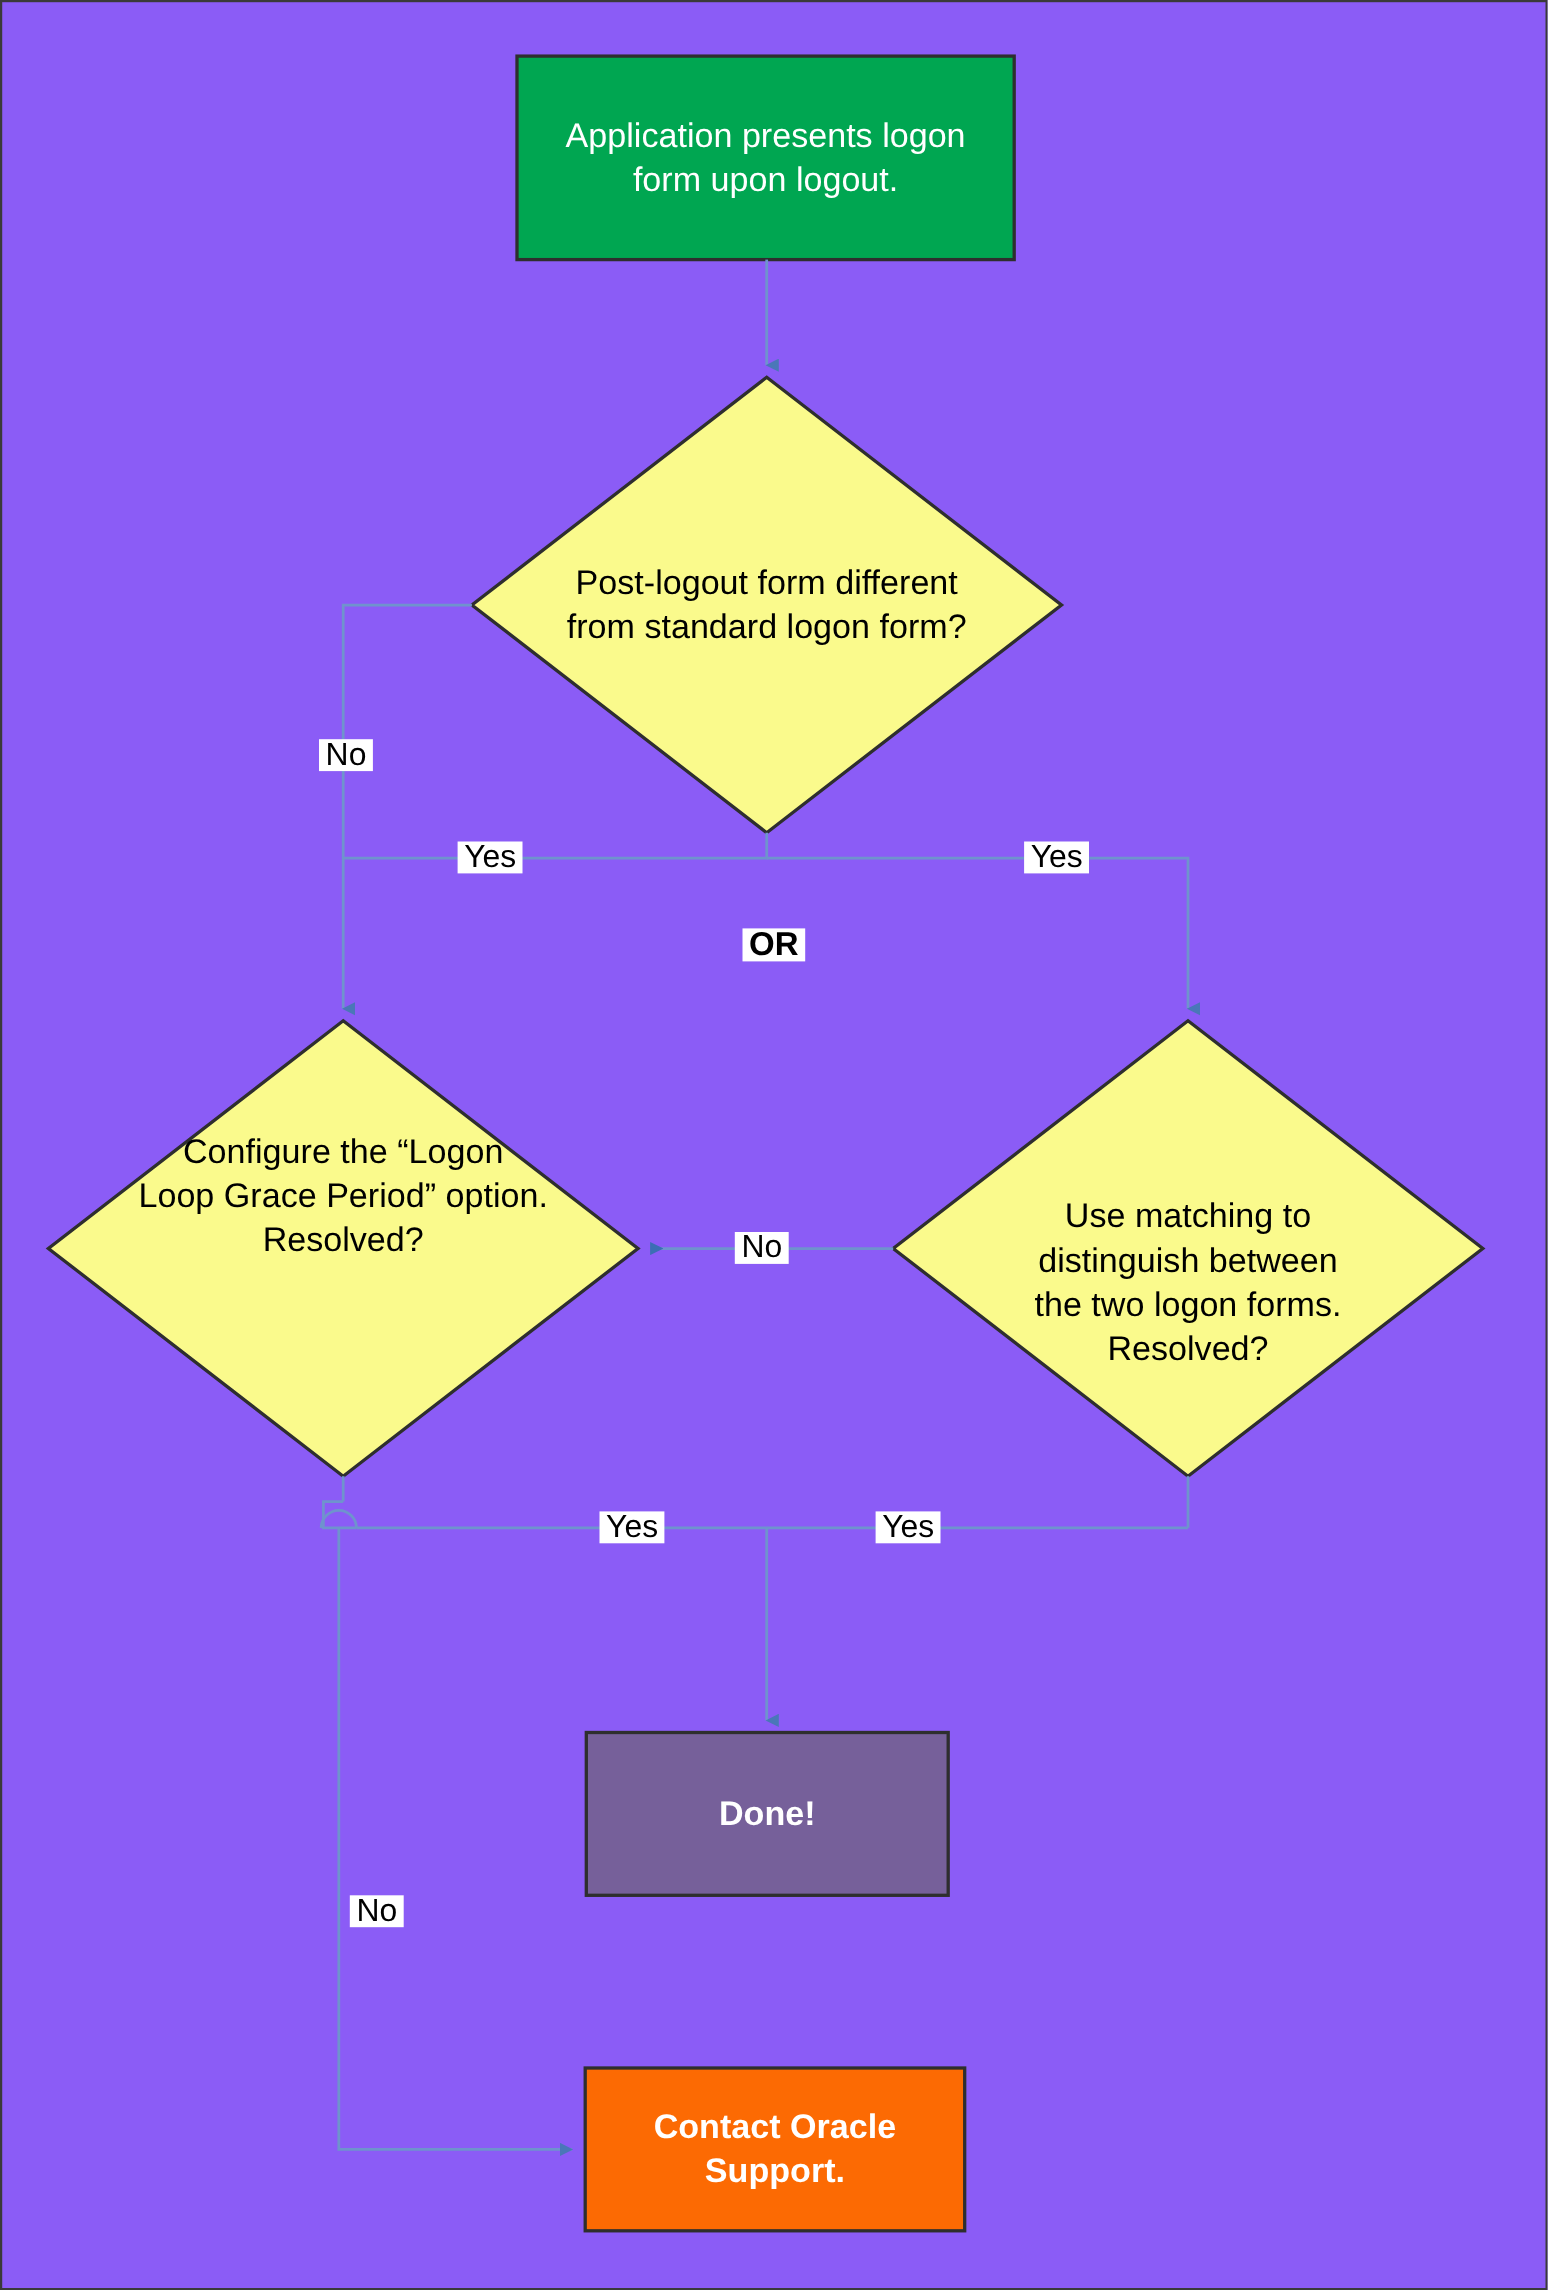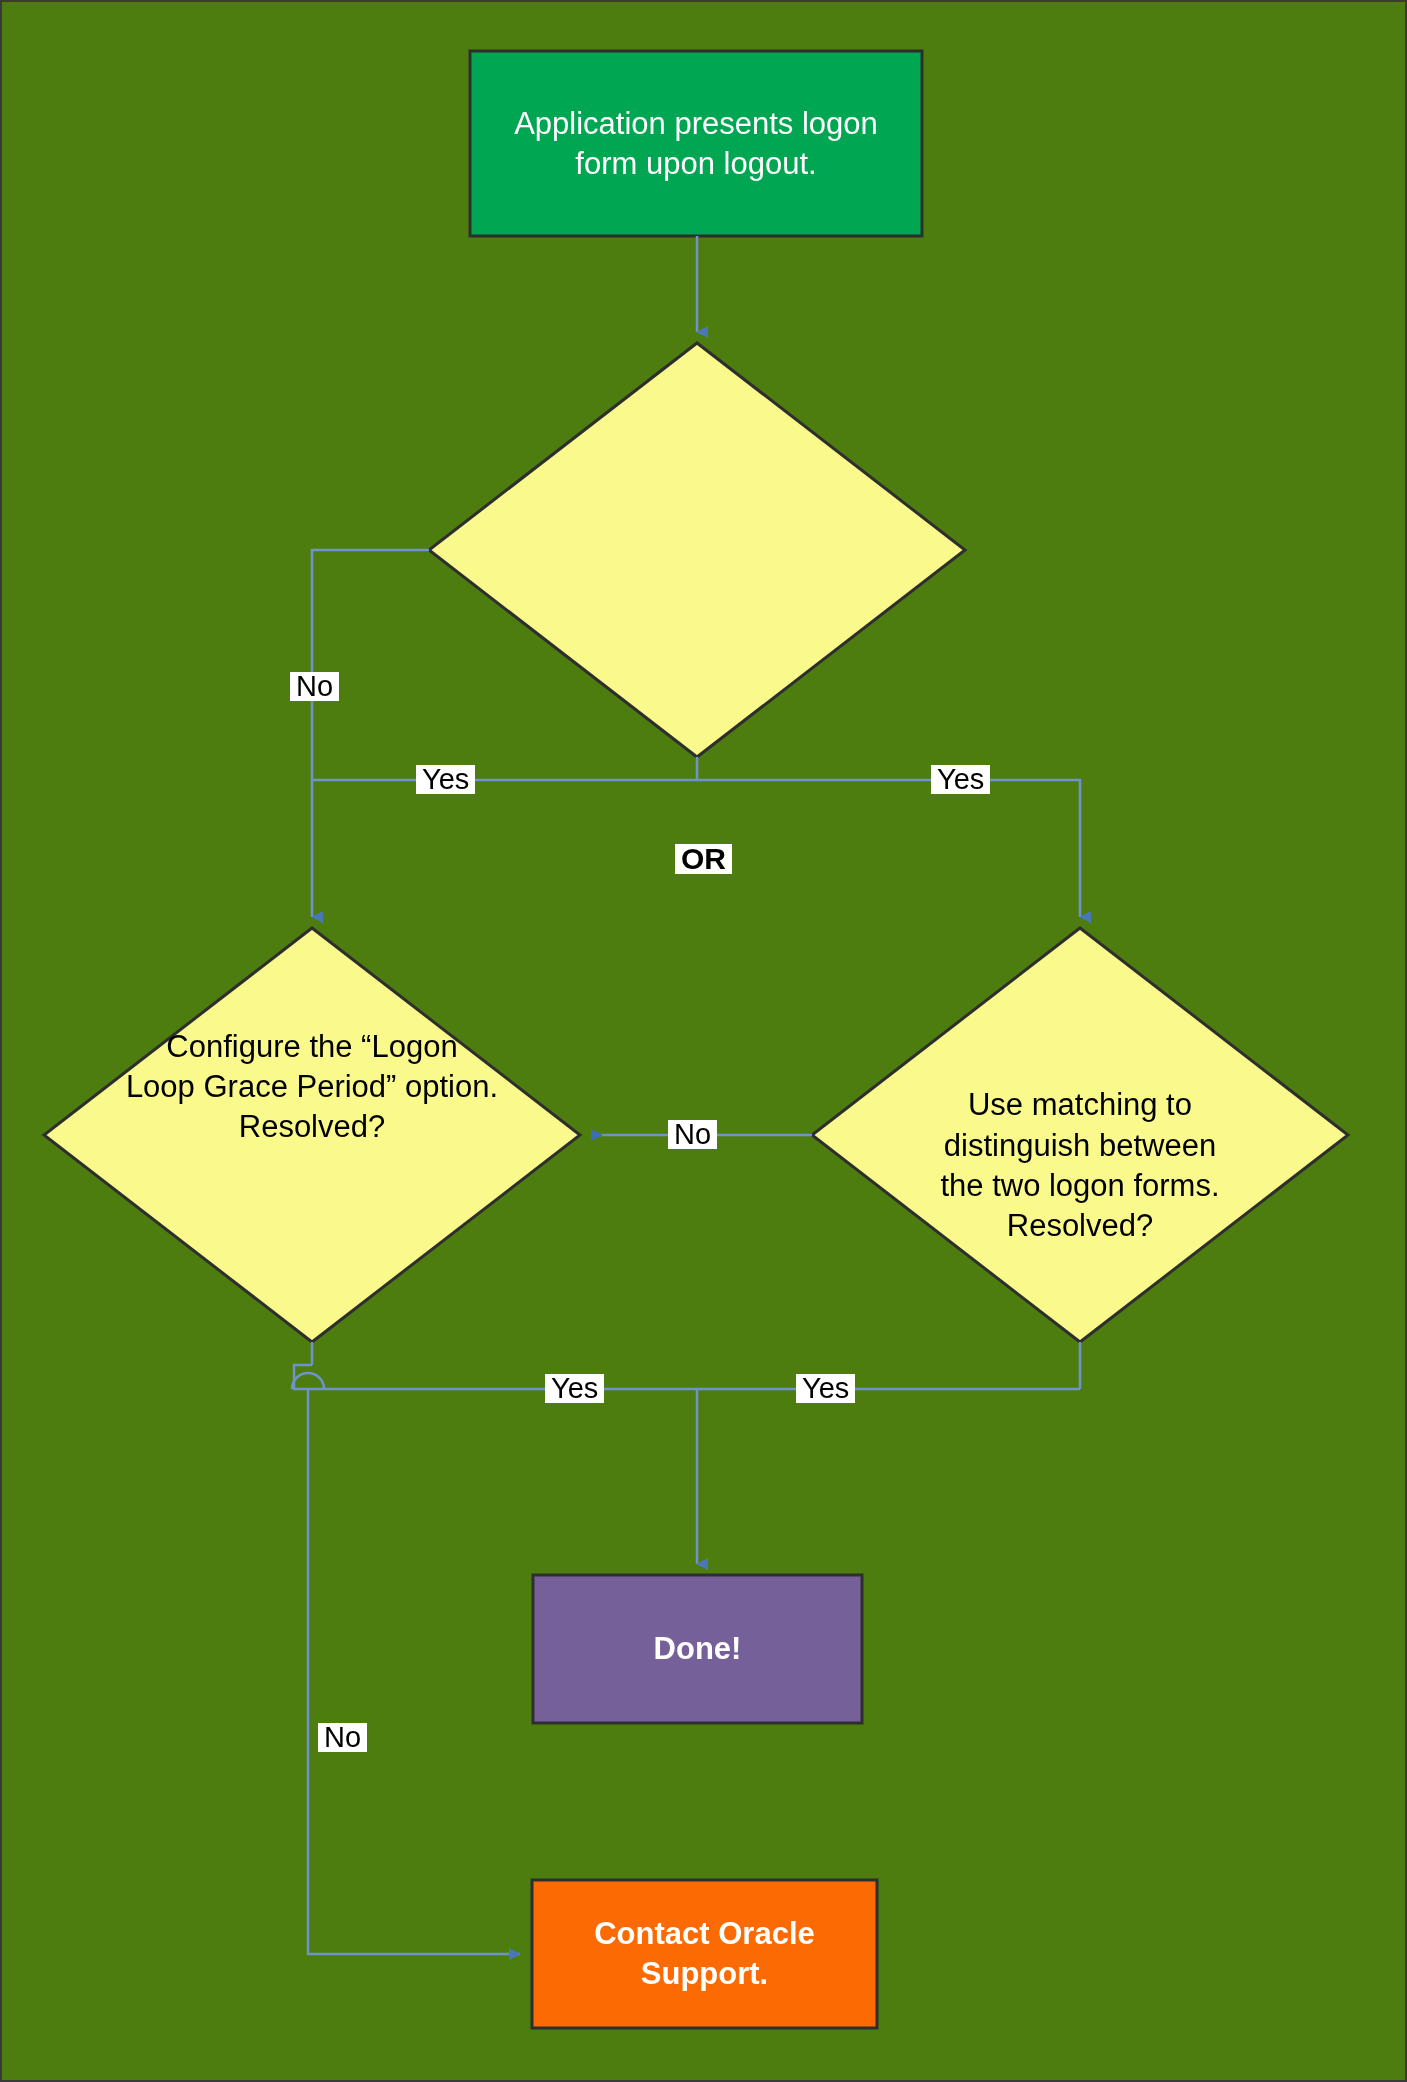--- a/index.html
+++ b/index.html
@@ -7,21 +7,21 @@
     padding: 0;
     background: #ffffff;
   }
   body {
     font-family: "Liberation Sans", sans-serif;
   }
   #page {
     position: relative;
     width: 1407px;
     height: 2082px;
-    background: #4d7c0f;
+    background: #8b5cf6;
     box-sizing: border-box;
     border: 2px solid #3a3a3a;
     overflow: hidden;
   }
   #flow-svg {
     position: absolute;
     left: 0;
     top: 0;
     width: 1407px;
     height: 2082px;
@@ -110,20 +110,22 @@
     <path d="M1078,1340 L1078,1387" fill="none" stroke="#6f93cd" stroke-width="2.5"></path>
 
     <path d="M695,1387 L695,1562" fill="none" stroke="#6f93cd" stroke-width="2.5" marker-end="url(#arrowDown)"></path>
 
     <path d="M306,1387 L306,1952 L518,1952" fill="none" stroke="#6f93cd" stroke-width="2.5" marker-end="url(#arrowRight)"></path>
   </svg>
 
   <div class="node-label proc-label" style="left:468px; top:49px; width:452px; height:185px;">Application presents logon
 form upon logout.</div>
 
+  <div class="node-label dec-label" style="left:455px; top:500px; width:480px; height:96px;">Post-logout form different
+from standard logon form?</div>
 
   <div class="node-label dec-label" style="left:72px; top:1012px; width:476px; height:146px;">Configure the “Logon
 Loop Grace Period” option.
 Resolved?</div>
 
   <div class="node-label dec-label" style="left:860px; top:1066px; width:436px; height:196px;">Use matching to
 distinguish between
 the two logon forms.
 Resolved?</div>
 

